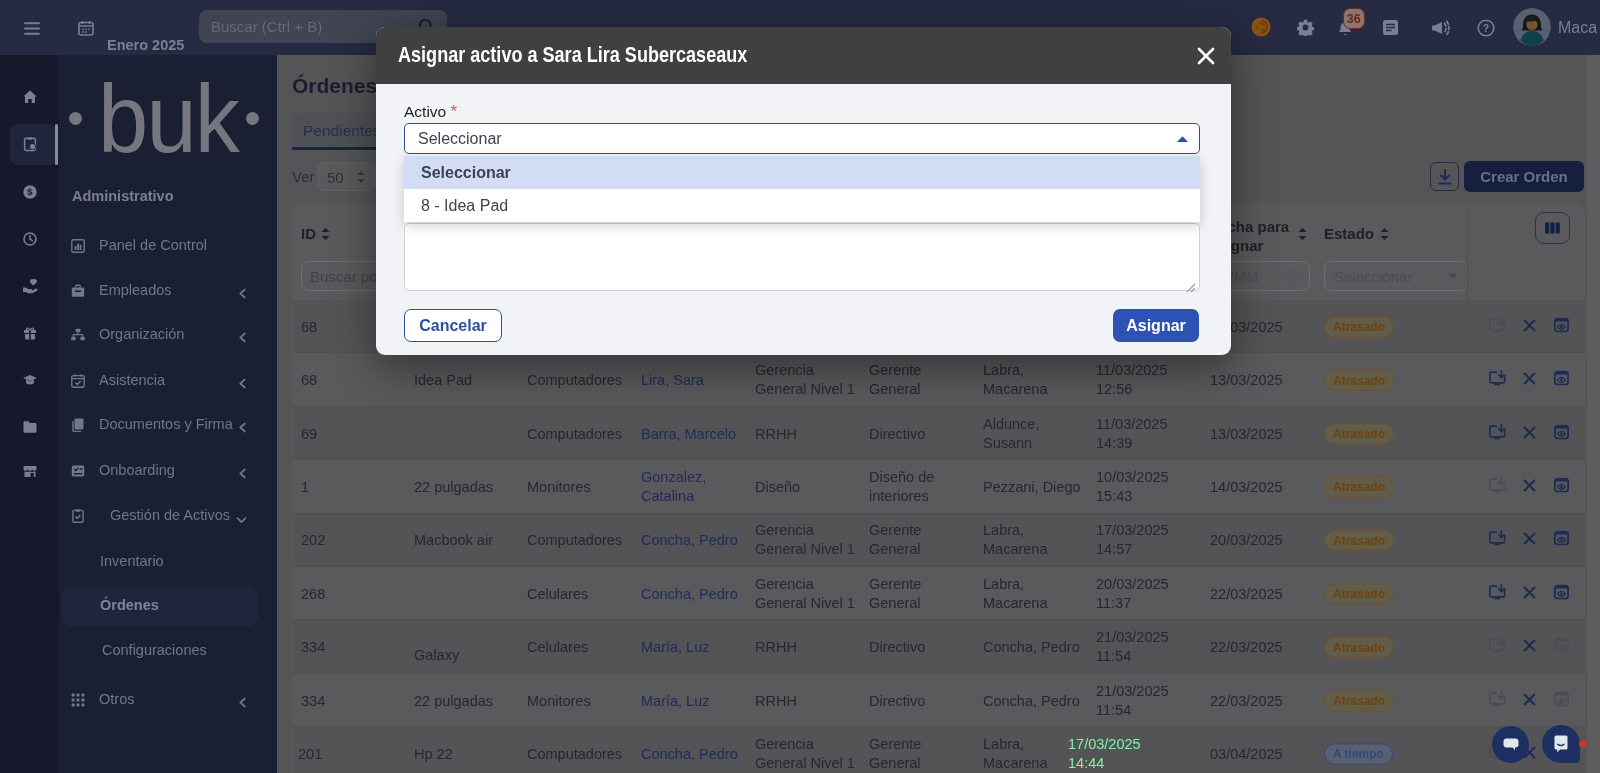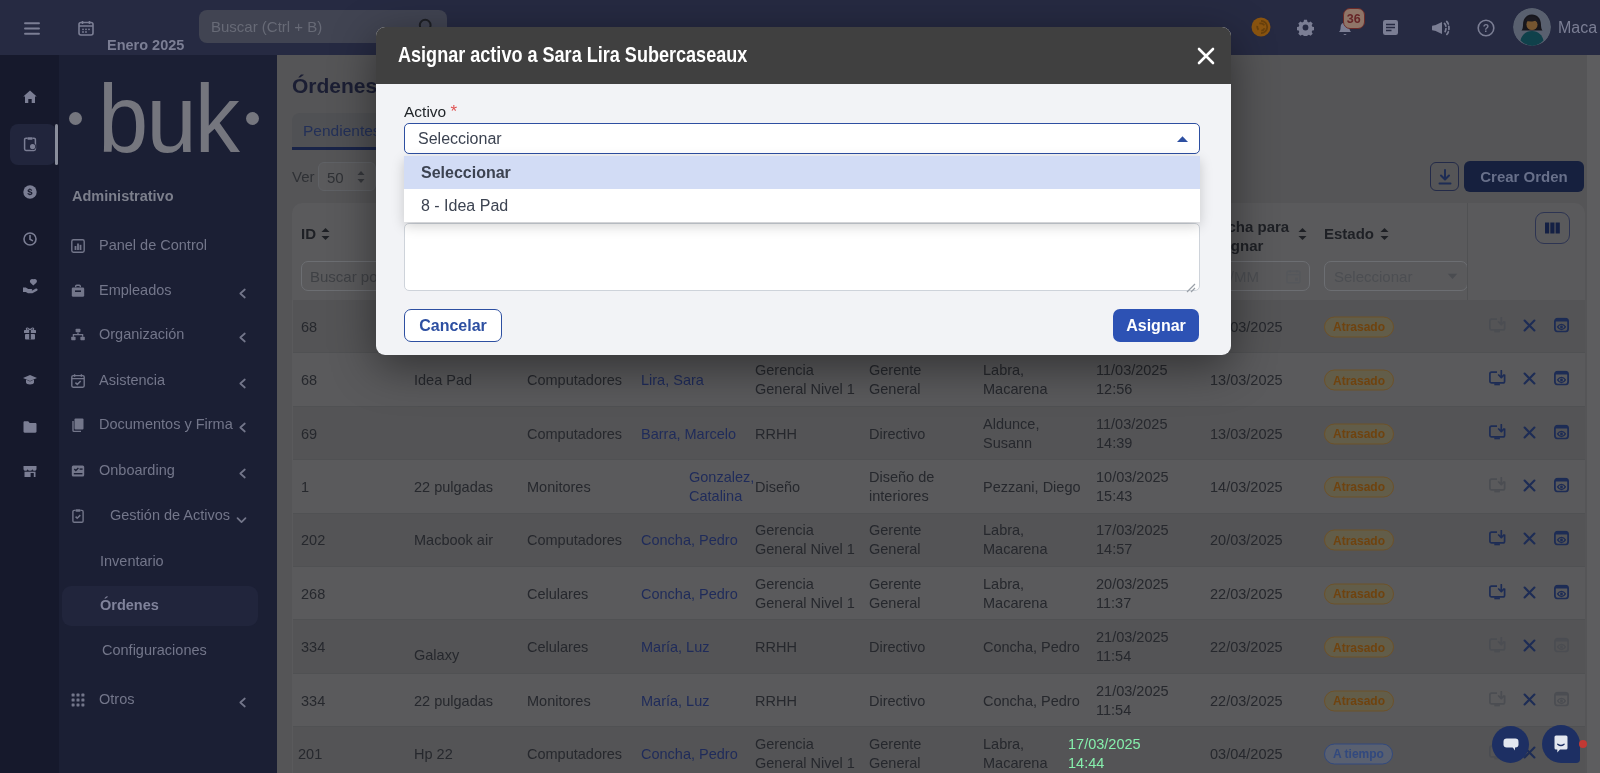--- a/index.html
+++ b/index.html
@@ -142,21 +142,21 @@
 <div class="abs" style="left:1554px;top:433.5px;transform:translateY(-50%);"><svg width="15" height="15" viewBox="0 0 15 15" style="">
       <rect x="0.9" y="1.1" width="13.2" height="13" rx="2.8" fill="none" stroke="#1d2c55" stroke-width="1.8"></rect>
       <path d="M1 3.9V3.8A2.8 2.8 0 0 1 3.8 1H11.2A2.8 2.8 0 0 1 14 3.8V3.9Z" fill="#1d2c55"></path>
       <path d="M3.6 9.4c1-1.7 2.3-2.6 3.9-2.6s2.9.9 3.9 2.6c-1 1.7-2.3 2.6-3.9 2.6s-2.9-.9-3.9-2.6z" fill="none" stroke="#1d2c55" stroke-width="1.3"></path>
       <circle cx="7.5" cy="9.4" r="1.4" fill="#1d2c55"></circle>
     </svg></div>
 <div class="abs" style="left:292.5px;top:460.2px;width:1292px;height:53.4px;background:#5a5a5c;border-bottom:1px solid #505153;"></div>
 <div class="abs" style="left:301px;top:486.9px;width:100px;transform:translateY(-50%);font-size:14.5px;line-height:19px;color:#26282d;">1</div>
 <div class="abs" style="left:414px;top:486.9px;width:100px;transform:translateY(-50%);font-size:14.5px;line-height:19px;color:#26282d;">22 pulgadas</div>
 <div class="abs" style="left:527px;top:486.9px;width:100px;transform:translateY(-50%);font-size:14.5px;line-height:19px;color:#26282d;">Monitores</div>
-<div class="abs" style="left:641px;top:486.9px;width:100px;transform:translateY(-50%);font-size:14.5px;line-height:19px;color:#1f2b5a;margin-left:48px;">Gonzalez, Catalina</div>
+<div class="abs" style="left:641px;top:486.9px;width:100px;transform:translateY(-50%);font-size:14.5px;line-height:19px;color:#1f2b5a;">Gonzalez, Catalina</div>
 <div class="abs" style="left:755px;top:486.9px;width:100px;transform:translateY(-50%);font-size:14.5px;line-height:19px;color:#26282d;">Diseño</div>
 <div class="abs" style="left:869px;top:486.9px;width:100px;transform:translateY(-50%);font-size:14.5px;line-height:19px;color:#26282d;">Diseño de interiores</div>
 <div class="abs" style="left:983px;top:486.9px;width:100px;transform:translateY(-50%);font-size:14.5px;line-height:19px;color:#26282d;">Pezzani, Diego</div>
 <div class="abs" style="left:1096px;top:486.9px;width:100px;transform:translateY(-50%);font-size:14.5px;line-height:19px;color:#26282d;">10/03/2025 15:43</div>
 <div class="abs" style="left:1210px;top:486.9px;width:100px;transform:translateY(-50%);font-size:14.5px;line-height:19px;color:#26282d;">14/03/2025</div>
 <div class="abs flex" style="left:1324px;top:486.9px;transform:translateY(-50%);height:21px;padding:0 8px;border:1.5px solid #6d5229;border-radius:11px;background:#625d49;font-size:12px;font-weight:bold;color:#6f430f;">Atrasado</div>
 <div class="abs" style="left:1489px;top:486.9px;transform:translateY(-50%);"><svg width="17" height="16" viewBox="0 0 17 16" style="">
       <rect x="0.9" y="2.1" width="14.7" height="10.8" rx="1.7" fill="none" stroke="#4b4d52" stroke-width="1.7"></rect>
       <rect x="8.0" y="0" width="9" height="4.6" fill="#5a5a5c"></rect>
       <path d="M12.3 0.7V7.4M9.7 5.0 12.3 7.6 14.9 5.0" fill="none" stroke="#4b4d52" stroke-width="1.7" stroke-linecap="round" stroke-linejoin="round"></path>

